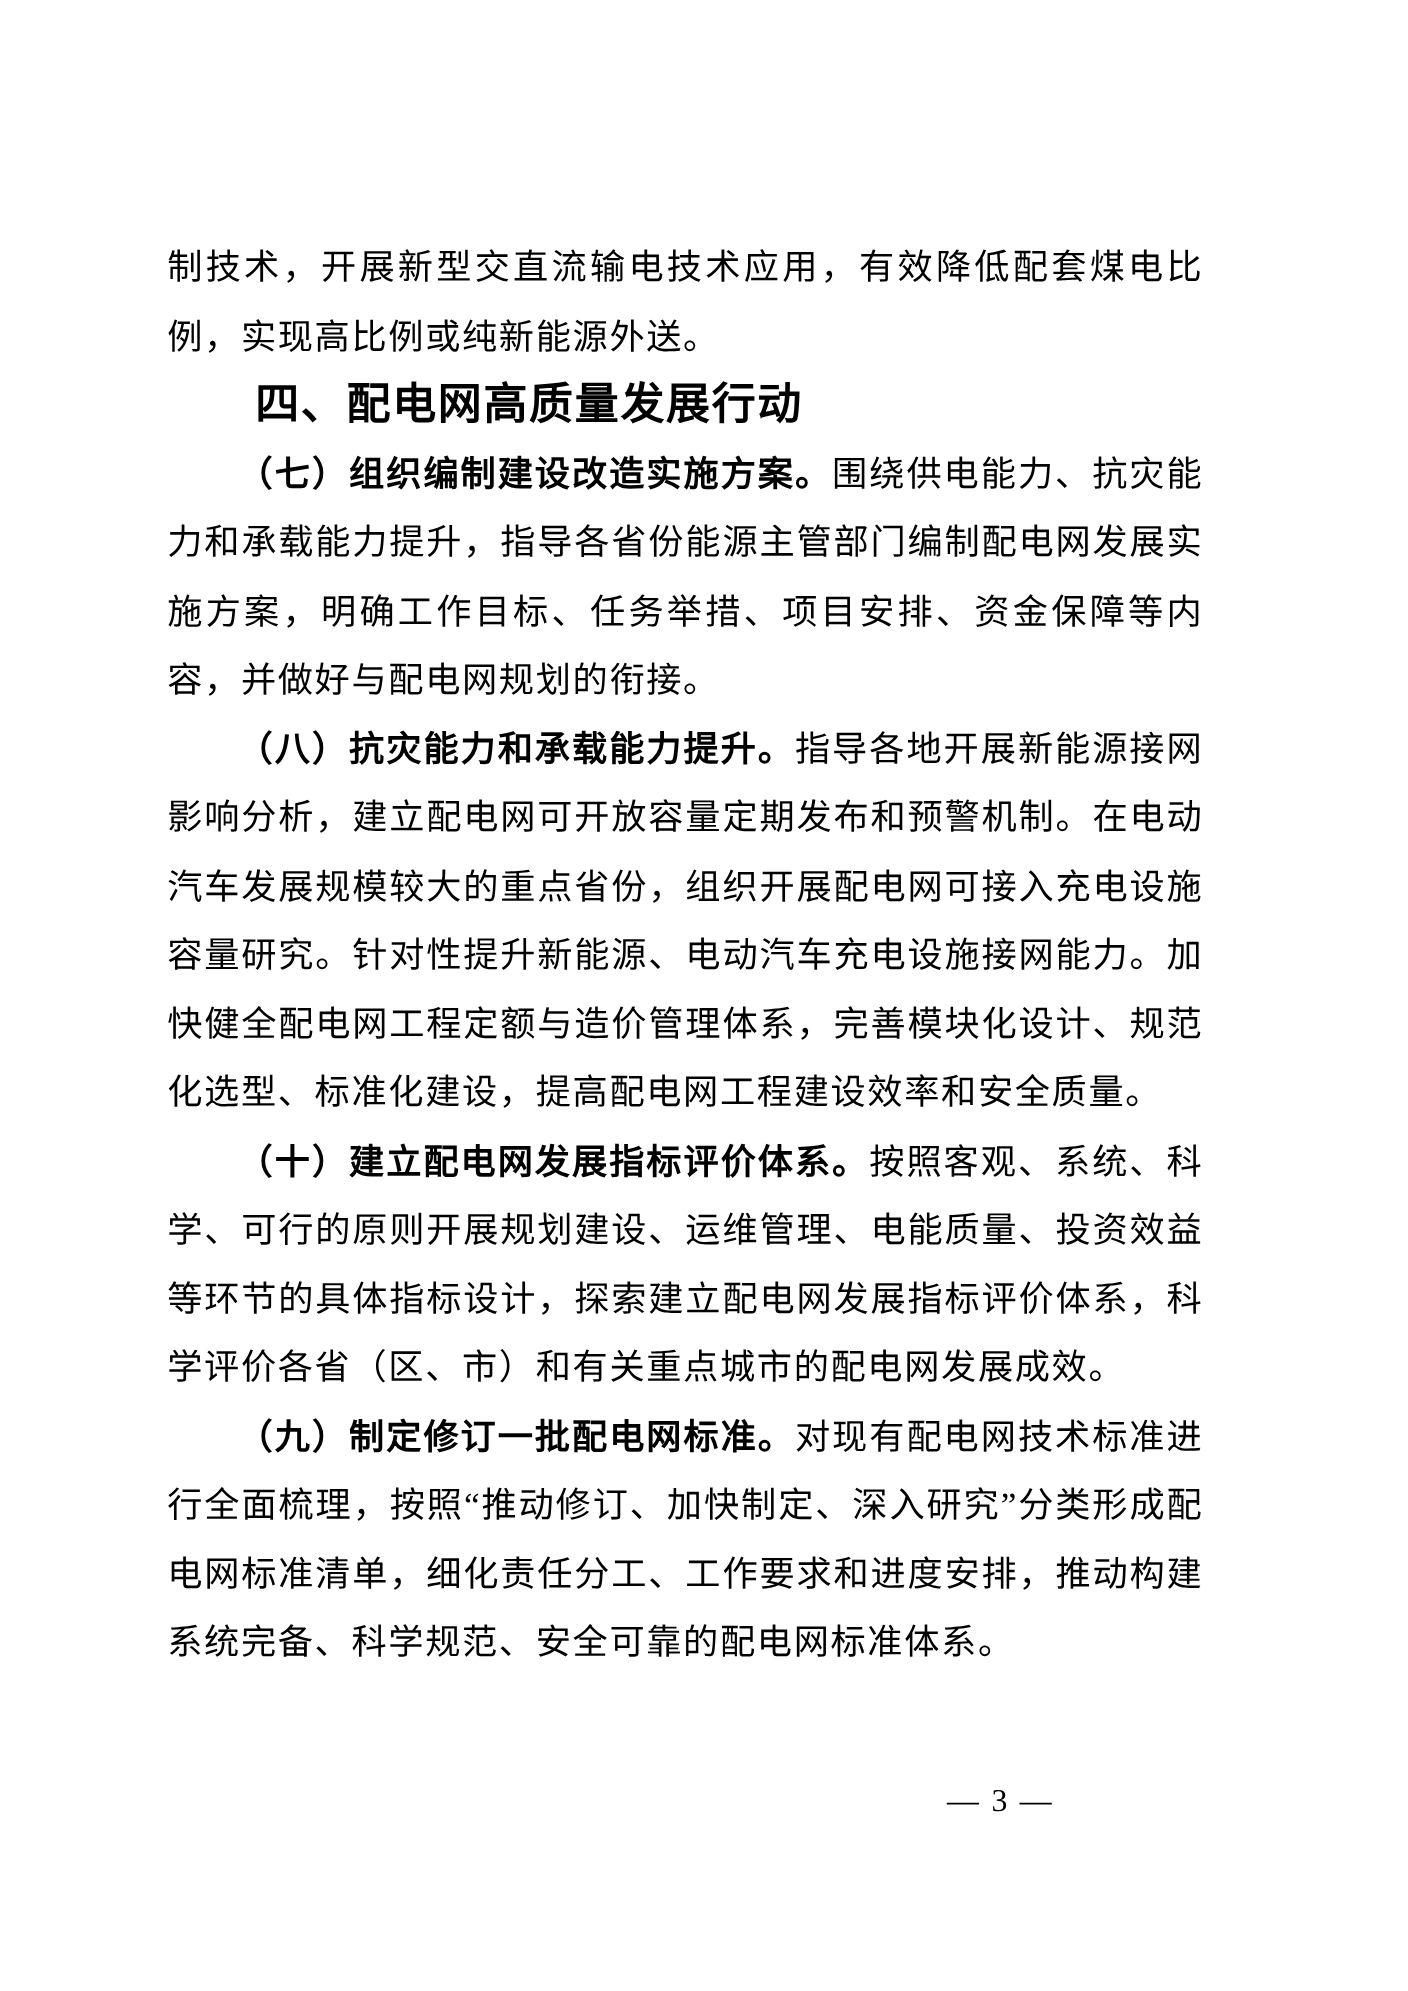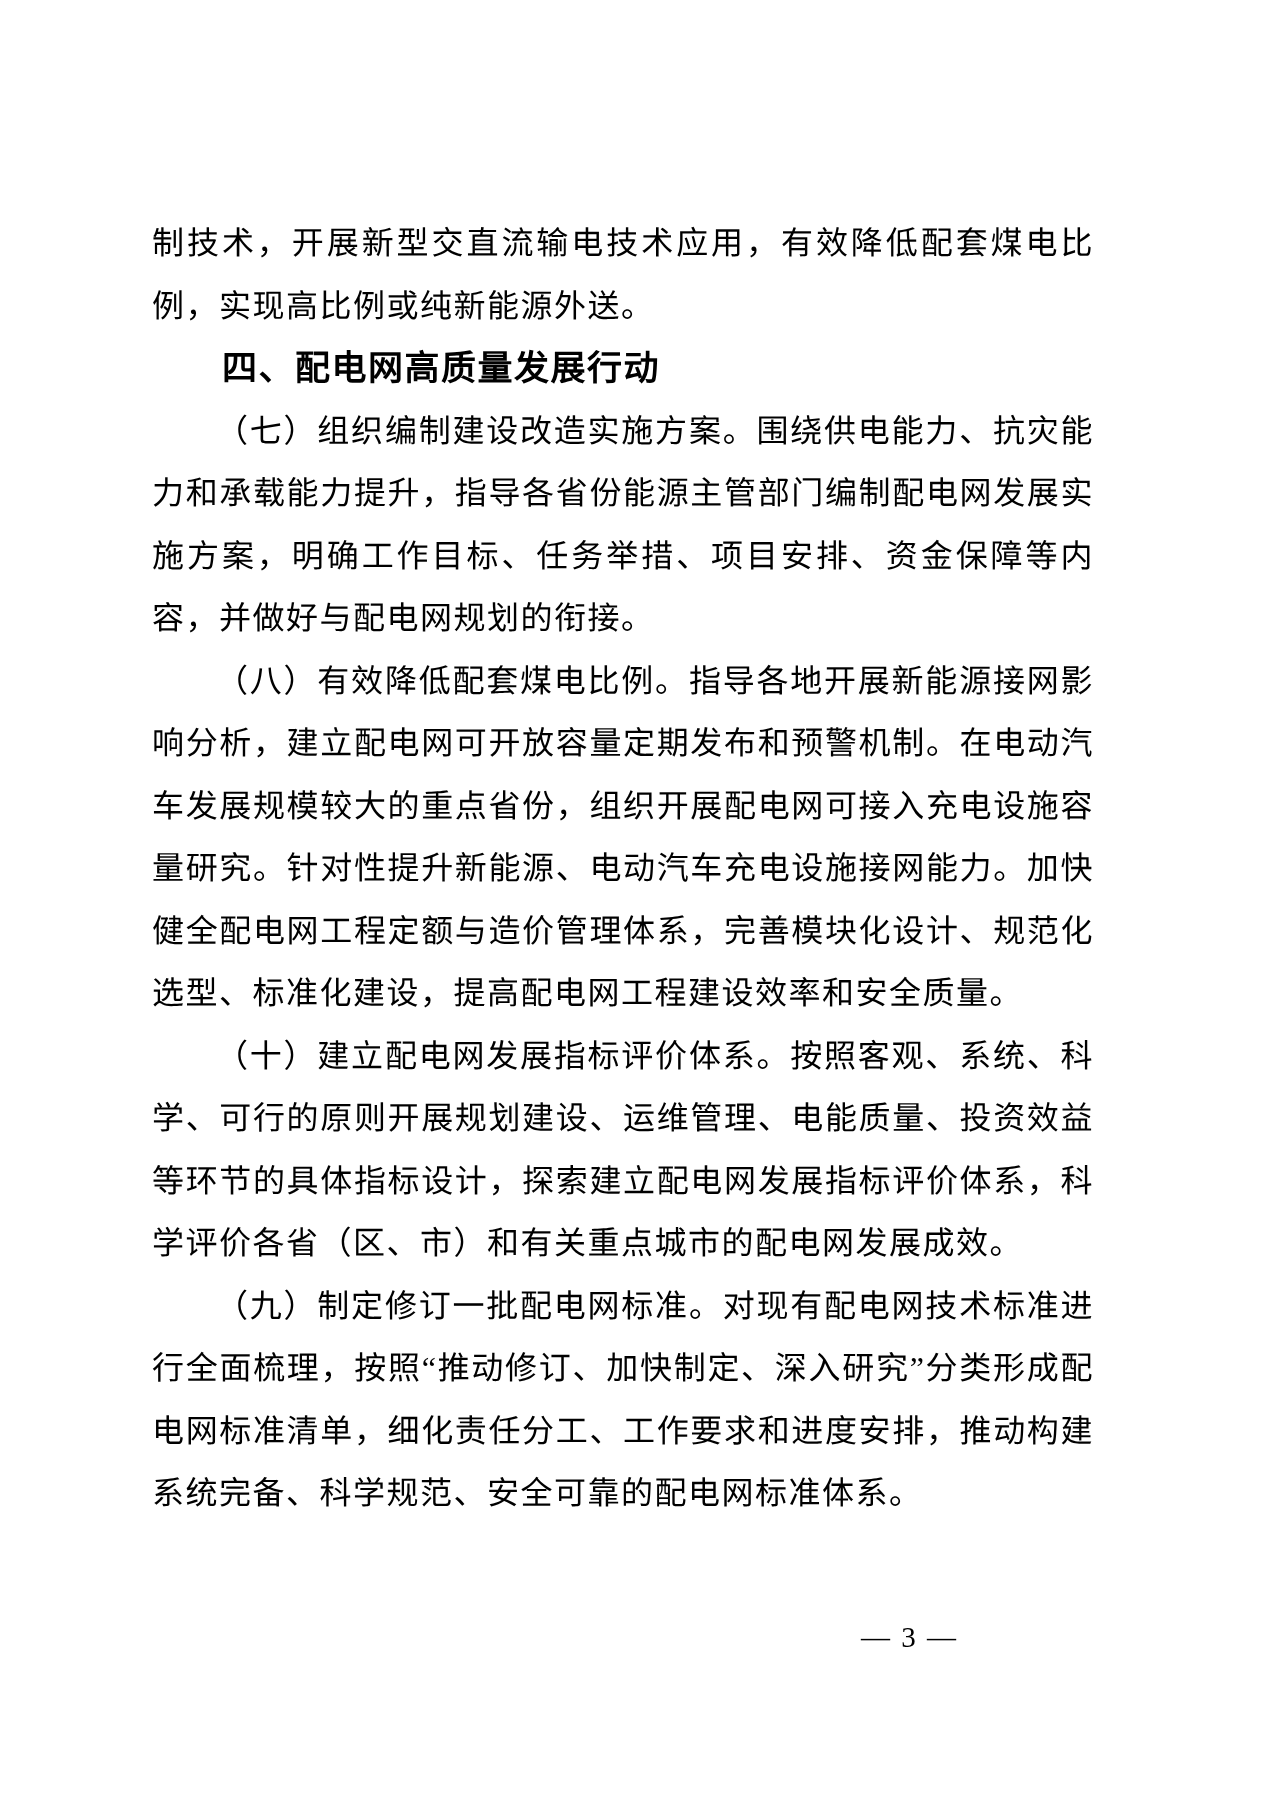--- a/index.html
+++ b/index.html
@@ -28,25 +28,25 @@
       line-height: 62.5px;
       letter-spacing: 1.5px;
       text-align: justify;
       text-indent: 2em;
       font-family: "Liberation Serif", serif;
     }
     .body-text.no-indent {
       text-indent: 0;
     }
     .lead {
-      font-weight: normal;
+      font-weight: bold;
     }
     .heading {
       margin: 0;
-      font-size: 35px;
+      font-size: 40px;
       line-height: 62.5px;
       letter-spacing: 1.5px;
       font-weight: bold;
       text-indent: 2em;
       font-family: "Liberation Sans", sans-serif;
     }
     .page-number {
       position: absolute;
       top: 1620px;
       right: 173px;
@@ -62,21 +62,21 @@
 
 <div class="page">
   <div class="content">
 
     <p class="body-text no-indent">制技术，开展新型交直流输电技术应用，有效降低配套煤电比例，实现高比例或纯新能源外送。</p>
 
     <h2 class="heading">四、配电网高质量发展行动</h2>
 
     <p class="body-text"><span class="lead">（七）组织编制建设改造实施方案。</span><span>围绕供电能力、抗灾能力和承载能力提升，指导各省份能源主管部门编制配电网发展实施方案，明确工作目标、任务举措、项目安排、资金保障等内容，并做好与配电网规划的衔接。</span></p>
 
-    <p class="body-text"><span class="lead">（八）有效降低配套煤电比例。</span><span>指导各地开展新能源接网影响分析，建立配电网可开放容量定期发布和预警机制。在电动汽车发展规模较大的重点省份，组织开展配电网可接入充电设施容量研究。针对性提升新能源、电动汽车充电设施接网能力。加快健全配电网工程定额与造价管理体系，完善模块化设计、规范化选型、标准化建设，提高配电网工程建设效率和安全质量。</span></p>
+    <p class="body-text"><span class="lead">（八）抗灾能力和承载能力提升。</span><span>指导各地开展新能源接网影响分析，建立配电网可开放容量定期发布和预警机制。在电动汽车发展规模较大的重点省份，组织开展配电网可接入充电设施容量研究。针对性提升新能源、电动汽车充电设施接网能力。加快健全配电网工程定额与造价管理体系，完善模块化设计、规范化选型、标准化建设，提高配电网工程建设效率和安全质量。</span></p>
 
     <p class="body-text"><span class="lead">（十）建立配电网发展指标评价体系。</span><span>按照客观、系统、科学、可行的原则开展规划建设、运维管理、电能质量、投资效益等环节的具体指标设计，探索建立配电网发展指标评价体系，科学评价各省（区、市）和有关重点城市的配电网发展成效。</span></p>
 
     <p class="body-text"><span class="lead">（九）制定修订一批配电网标准。</span><span>对现有配电网技术标准进行全面梳理，按照“推动修订、加快制定、深入研究”分类形成配电网标准清单，细化责任分工、工作要求和进度安排，推动构建系统完备、科学规范、安全可靠的配电网标准体系。</span></p>
 
 
   </div>
 
   <div class="page-number">— 3 —</div>
 </div>

